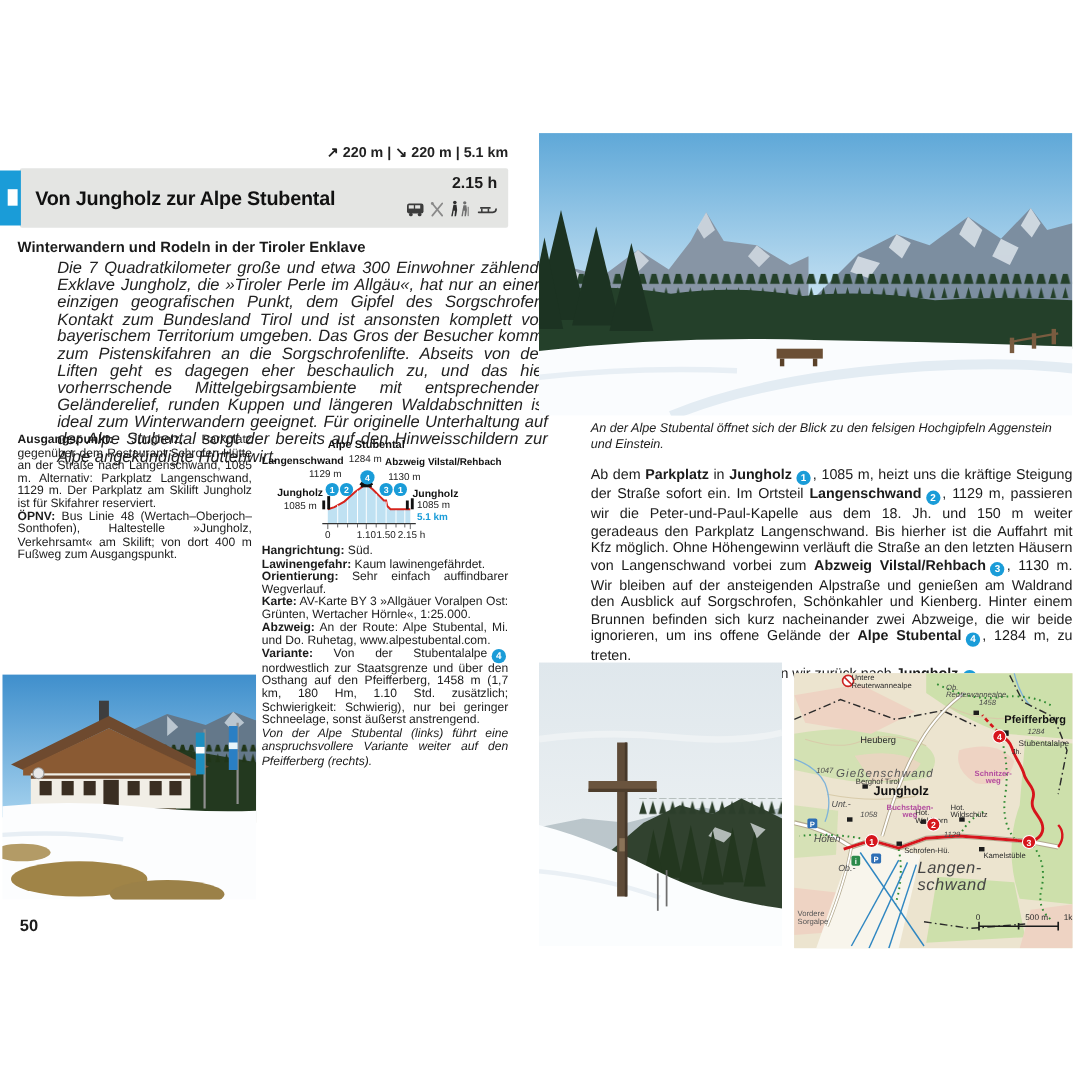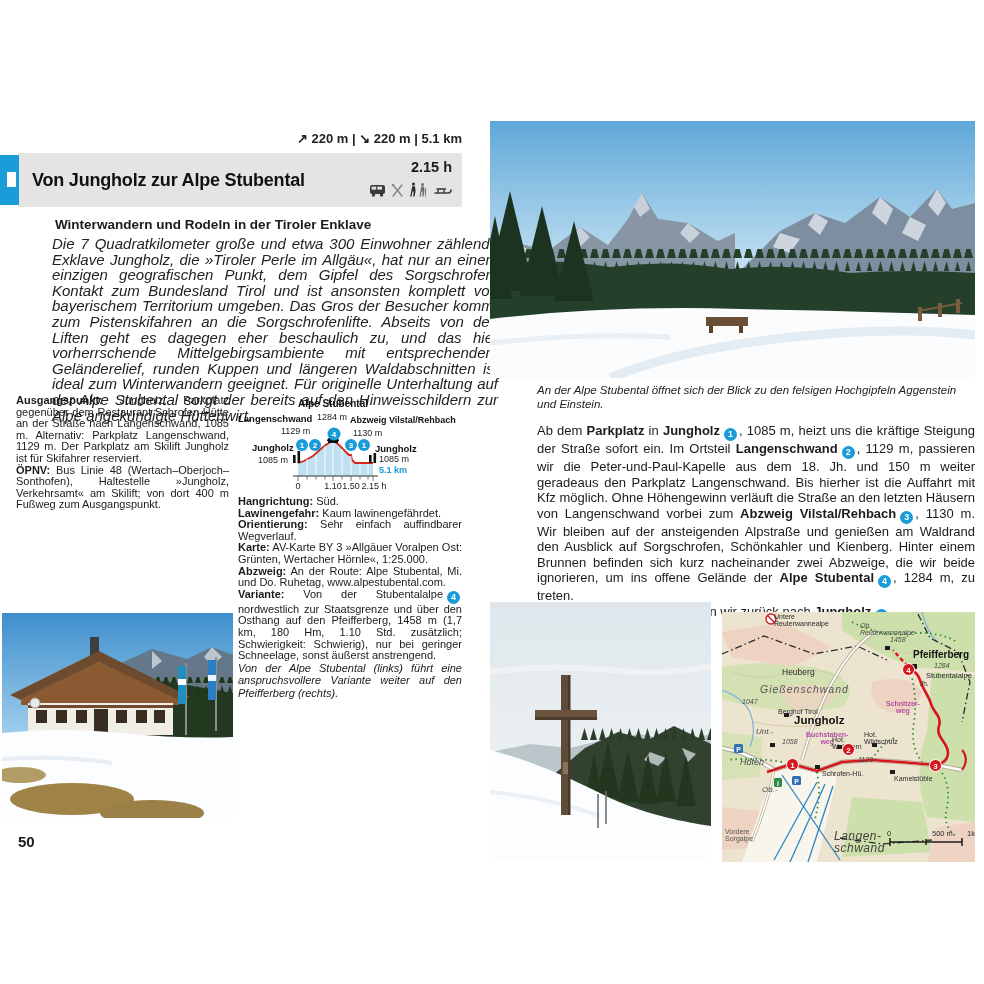--- a/index.html
+++ b/index.html
@@ -17,21 +17,21 @@
   .tour-title{position:absolute;top:170px;left:32px;font-size:18px;font-weight:bold;
               letter-spacing:-0.2px;color:#111;}
   .tour-duration{position:absolute;top:159px;left:18px;width:434px;text-align:right;
                  font-size:14.5px;font-weight:bold;}
   .tour-icons{position:absolute;top:182px;left:18px;width:434px;display:flex;
               justify-content:flex-end;gap:5px;align-items:center;}
   .tour-icons svg{display:block;}
 
   
   .subheading{position:absolute;top:217px;left:16px;width:446px;
-              font-size:13.5px;font-weight:bold;margin-left:39px;}
+              font-size:13.5px;font-weight:bold;}
   .intro{position:absolute;top:236px;left:4px;width:446px;font-size:15px;
          font-style:italic;font-weight:500;line-height:15.6px;text-align:justify;color:#222;margin-left:48px;}
 
   
   .col-left{position:absolute;top:395px;left:16px;width:213px;
             font-size:11px;line-height:11.6px;text-align:justify;}
   .col-right{position:absolute;top:393px;left:238px;width:224px;
              font-size:11px;line-height:11.6px;text-align:justify;}
   .info p{margin:0;overflow-wrap:break-word;}
   .note{margin-top:12px;font-style:italic;line-height:12.6px;font-size:11px;}
@@ -473,36 +473,36 @@
 Reuterwannealpe</span>
     <span class="ml ml-it" style="top:10px;left:138px;font-size:7px;">Ob.
 Reuterwannealpe</span>
     <span class="ml ml-it" style="top:24px;left:168px;font-size:7px;">1458</span>
     <span class="ml ml-bold" style="top:38px;left:155px;font-size:10px;padding-left:36px;">Pfeifferberg</span>
     <span class="ml ml-it" style="top:50px;left:212px;font-size:7px;">1284</span>
     <span class="ml" style="top:60px;left:204px;font-size:7.5px;">Stubentalalpe</span>
     <span class="ml" style="top:69px;left:198px;font-size:6.5px;">Jh.</span>
     <span class="ml" style="top:56px;left:60px;font-size:8.5px;">Heuberg</span>
     <span class="ml ml-it" style="top:86px;left:20px;font-size:7px;">1047</span>
-    <span class="ml ml-it" style="top:72px;left:38px;font-size:10.5px;letter-spacing:1px;color:#555;">Gießenschwand</span>
+    <span class="ml ml-it" style="top:86px;left:38px;font-size:10.5px;letter-spacing:1px;color:#555;">Gießenschwand</span>
     <span class="ml" style="top:96px;left:56px;font-size:7px;">Berghof Tirol</span>
     <span class="ml ml-bold" style="top:103px;left:72px;font-size:11.5px;">Jungholz</span>
     <span class="ml ml-it" style="top:116px;left:34px;font-size:8px;">Unt.-</span>
     <span class="ml ml-it" style="top:126px;left:60px;font-size:7px;">1058</span>
     <span class="ml ml-mag" style="top:119px;left:84px;font-size:7px;">Buchstaben-
 weg</span>
     <span class="ml" style="top:124px;left:110px;font-size:7px;">Hot.
 Waldhorn</span>
     <span class="ml" style="top:119px;left:142px;font-size:7px;">Hot.
 Wildschütz</span>
     <span class="ml ml-it" style="top:146px;left:18px;font-size:9px;">Höfen</span>
     <span class="ml" style="top:158px;left:100px;font-size:7px;">Schrofen-Hü.</span>
     <span class="ml ml-it" style="top:144px;left:136px;font-size:7px;">1129</span>
     <span class="ml" style="top:163px;left:172px;font-size:7px;">Kamelstüble</span>
-    <span class="ml ml-it" style="top:170px;left:112px;font-size:12px;letter-spacing:0.5px;color:#444;margin-top:48px;">Langen-
+    <span class="ml ml-it" style="top:170px;left:112px;font-size:15px;letter-spacing:0.5px;color:#444;">Langen-
 schwand</span>
     <span class="ml ml-it" style="top:174px;left:40px;font-size:8px;">Ob.-</span>
     <span class="ml ml-mag" style="top:88px;left:164px;font-size:7px;">Schnitzer-
 weg</span>
     <span class="ml" style="top:216px;left:3px;font-size:7px;color:#555;">Vordere
 Sorgalpe</span>
     <span class="ml" style="top:218px;left:165px;font-size:7.5px;">0</span>
     <span class="ml" style="top:218px;left:210px;font-size:7.5px;">500 m</span>
     <span class="ml" style="top:218px;left:245px;font-size:7.5px;">1k</span>
 

